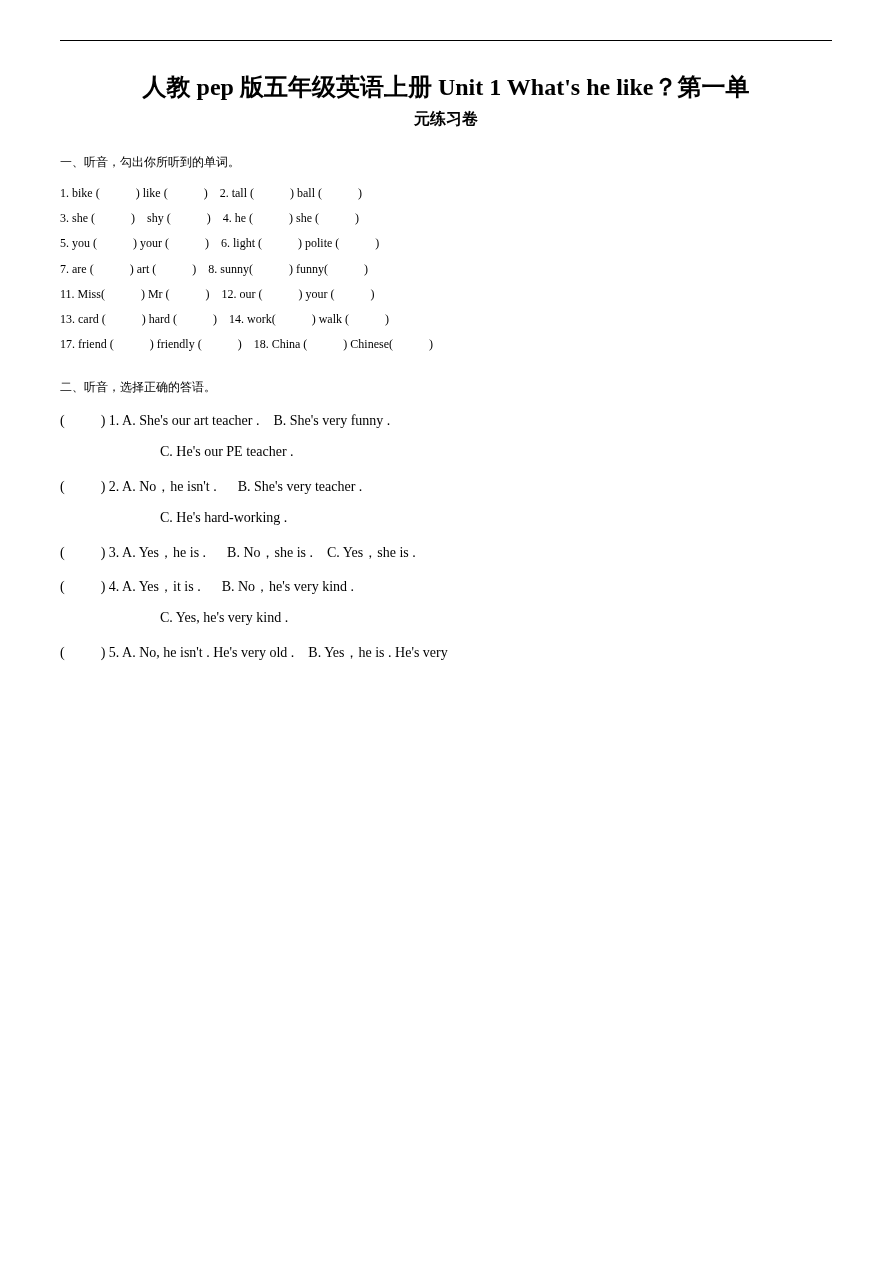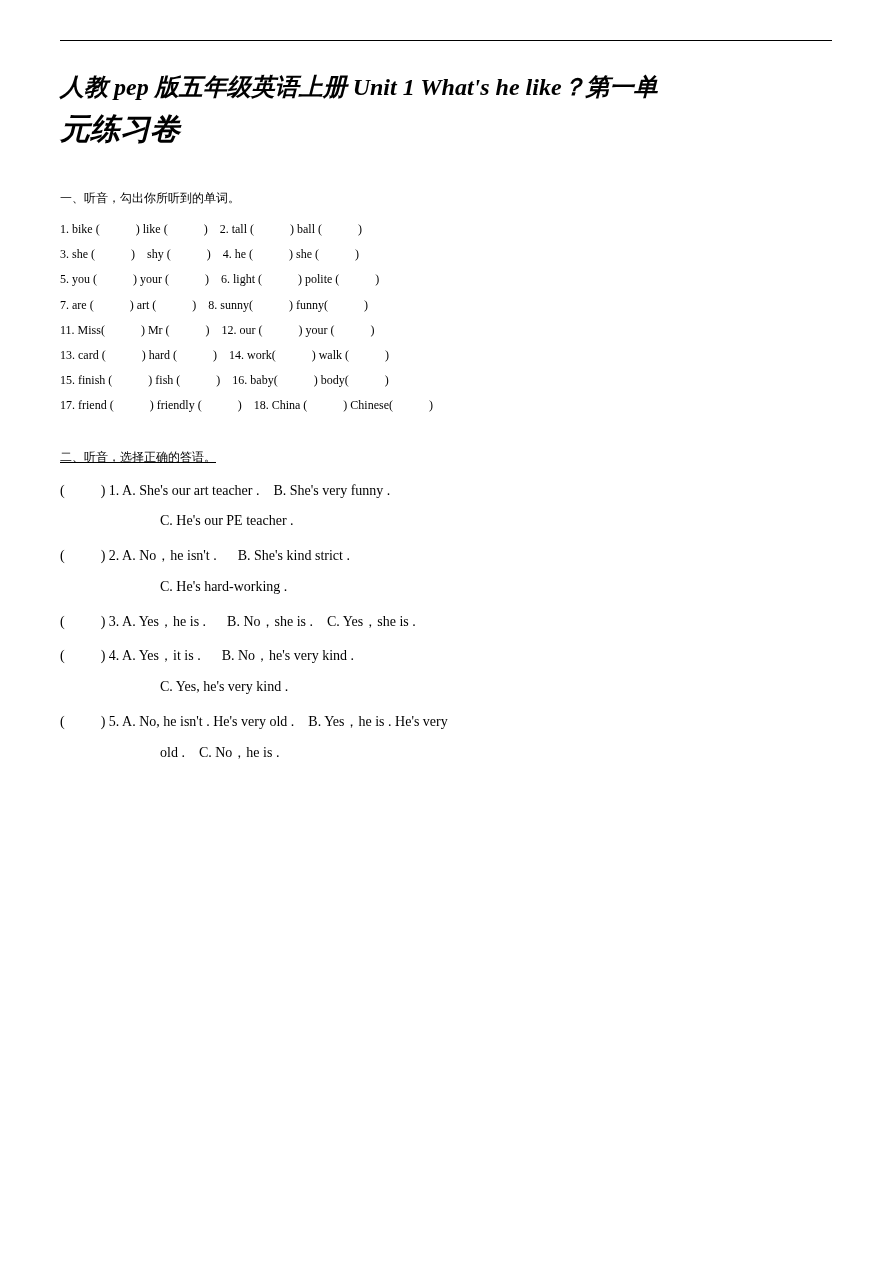--- a/index.html
+++ b/index.html
@@ -14,31 +14,31 @@
       color: #000;
       width: 892px;
       min-height: 1262px;
       padding: 40px 60px 40px 60px;
     }
     .top-line {
       border-top: 1.5px solid #000;
       margin-bottom: 30px;
     }
     .title-block {
-      margin-bottom: 40px;
-      font-style: italic;
+      text-align: center;
+      margin-bottom: 24px;
     }
     .title-line1 {
       font-size: 24px;
       font-weight: bold;
       display: block;
       margin-bottom: 6px;
     }
     .title-line2 {
-      font-size: 30px;
+      font-size: 16px;
       font-weight: bold;
       display: block;
     }
     .section-title {
       font-size: 12px;
       margin: 18px 0 10px 0;
     }
     .exercise-row {
       font-size: 12px;
       line-height: 2.1;
@@ -83,48 +83,44 @@
   <div class="exercise-row">
     7. are (<span class="paren">&nbsp;&nbsp;&nbsp;&nbsp;</span>) art (<span class="paren">&nbsp;&nbsp;&nbsp;&nbsp;</span>)&nbsp;&nbsp;&nbsp;&nbsp;8. sunny(<span class="paren">&nbsp;&nbsp;&nbsp;&nbsp;</span>) funny(<span class="paren">&nbsp;&nbsp;&nbsp;&nbsp;</span>)
   </div>
   <div class="exercise-row">
     11. Miss(<span class="paren">&nbsp;&nbsp;&nbsp;&nbsp;</span>) Mr (<span class="paren">&nbsp;&nbsp;&nbsp;&nbsp;</span>)&nbsp;&nbsp;&nbsp;&nbsp;12. our (<span class="paren">&nbsp;&nbsp;&nbsp;&nbsp;</span>) your (<span class="paren">&nbsp;&nbsp;&nbsp;&nbsp;</span>)
   </div>
   <div class="exercise-row">
     13. card (<span class="paren">&nbsp;&nbsp;&nbsp;&nbsp;</span>) hard (<span class="paren">&nbsp;&nbsp;&nbsp;&nbsp;</span>)&nbsp;&nbsp;&nbsp;&nbsp;14. work(<span class="paren">&nbsp;&nbsp;&nbsp;&nbsp;</span>) walk (<span class="paren">&nbsp;&nbsp;&nbsp;&nbsp;</span>)
   </div>
   <div class="exercise-row">
-    15. finish (<span class="paren">&nbsp;&nbsp;&nbsp;&nbsp;</span>) fish (<span class="paren">&nbsp;&nbsp;&nbsp;&nbsp;</span>)&nbsp;&nbsp;&nbsp;&nbsp;16. baby(<span class="paren">&nbsp;&nbsp;&nbsp;&nbsp;</span>) body(<span class="paren">&nbsp;&nbsp;&nbsp;&nbsp;</span>)
-  </div>
-  <div class="exercise-row">
     17. friend (<span class="paren">&nbsp;&nbsp;&nbsp;&nbsp;</span>) friendly (<span class="paren">&nbsp;&nbsp;&nbsp;&nbsp;</span>)&nbsp;&nbsp;&nbsp;&nbsp;18. China (<span class="paren">&nbsp;&nbsp;&nbsp;&nbsp;</span>) Chinese(<span class="paren">&nbsp;&nbsp;&nbsp;&nbsp;</span>)
   </div>
 </div>
 
-<div class="section-title" style="margin-top:30px;text-decoration:underline;">二、听音，选择正确的答语。</div>
+<div class="section-title" style="margin-top:22px;">二、听音，选择正确的答语。</div>
 
 <div>
 
   <div class="section2-row">
     (<span class="paren">&nbsp;&nbsp;&nbsp;&nbsp;</span>) 1. <span>A. She's our art teacher .</span>&nbsp;&nbsp;&nbsp;&nbsp;<span>B. She's very funny .</span>
     <div class="sub-indent">C. He's our PE teacher .</div>
   </div>
 
   <div class="section2-row" style="margin-top:4px;">
-    (<span class="paren">&nbsp;&nbsp;&nbsp;&nbsp;</span>) 2. <span>A. No，he isn't .</span>&nbsp;&nbsp;&nbsp;&nbsp;&nbsp;&nbsp;<span>B. She's kind strict .</span>
+    (<span class="paren">&nbsp;&nbsp;&nbsp;&nbsp;</span>) 2. <span>A. No，he isn't .</span>&nbsp;&nbsp;&nbsp;&nbsp;&nbsp;&nbsp;<span>B. She's very teacher .</span>
     <div class="sub-indent">C. He's hard-working .</div>
   </div>
 
   <div class="section2-row" style="margin-top:4px;">
     (<span class="paren">&nbsp;&nbsp;&nbsp;&nbsp;</span>) 3. <span>A. Yes，he is .</span>&nbsp;&nbsp;&nbsp;&nbsp;&nbsp;&nbsp;<span>B. No，she is .</span>&nbsp;&nbsp;&nbsp;&nbsp;<span>C. Yes，she is .</span>
   </div>
 
   <div class="section2-row" style="margin-top:4px;">
     (<span class="paren">&nbsp;&nbsp;&nbsp;&nbsp;</span>) 4. <span>A. Yes，it is .</span>&nbsp;&nbsp;&nbsp;&nbsp;&nbsp;&nbsp;<span>B. No，he's very kind .</span>
     <div class="sub-indent">C. Yes, he's very kind .</div>
   </div>
 
   <div class="section2-row" style="margin-top:4px;">
     (<span class="paren">&nbsp;&nbsp;&nbsp;&nbsp;</span>) 5. <span>A. No, he isn't . He's very old .</span>&nbsp;&nbsp;&nbsp;&nbsp;<span>B. Yes，he is . He's very</span>
-    <div class="sub-indent">old .&nbsp;&nbsp;&nbsp;&nbsp;C. No，he is .</div>
   </div>
 
 </div>
 
 </body></html>

